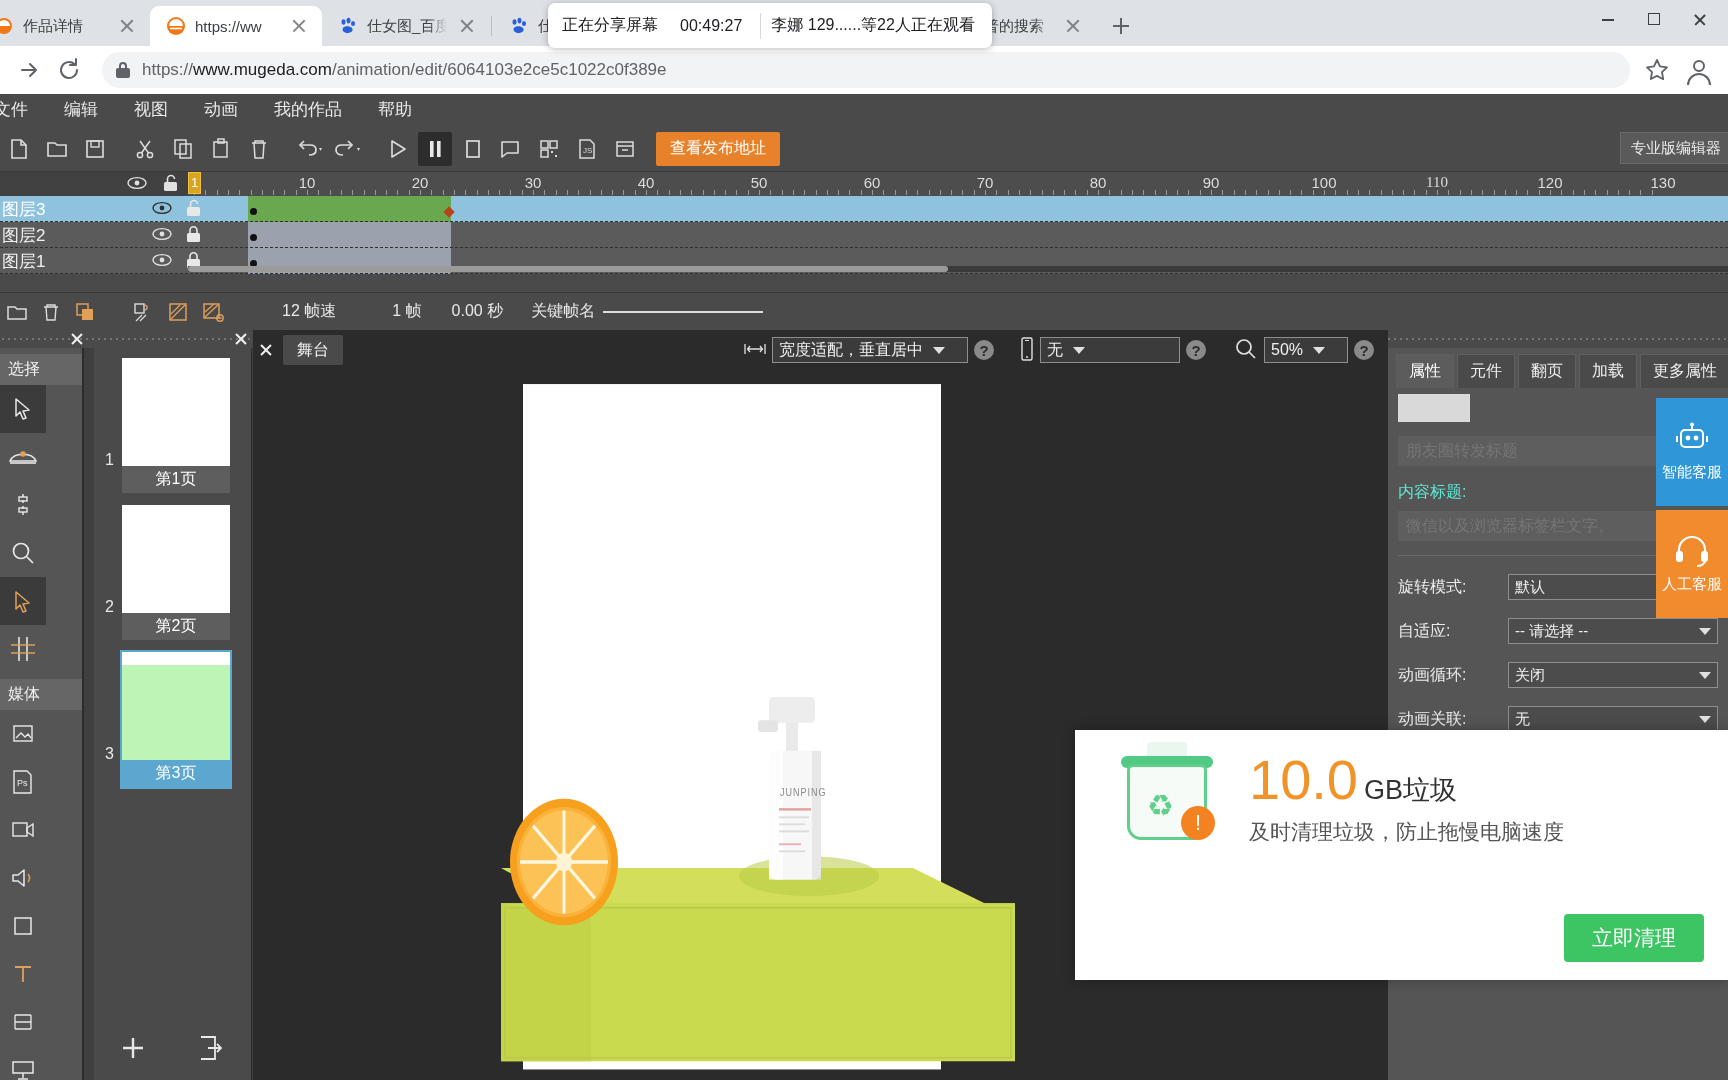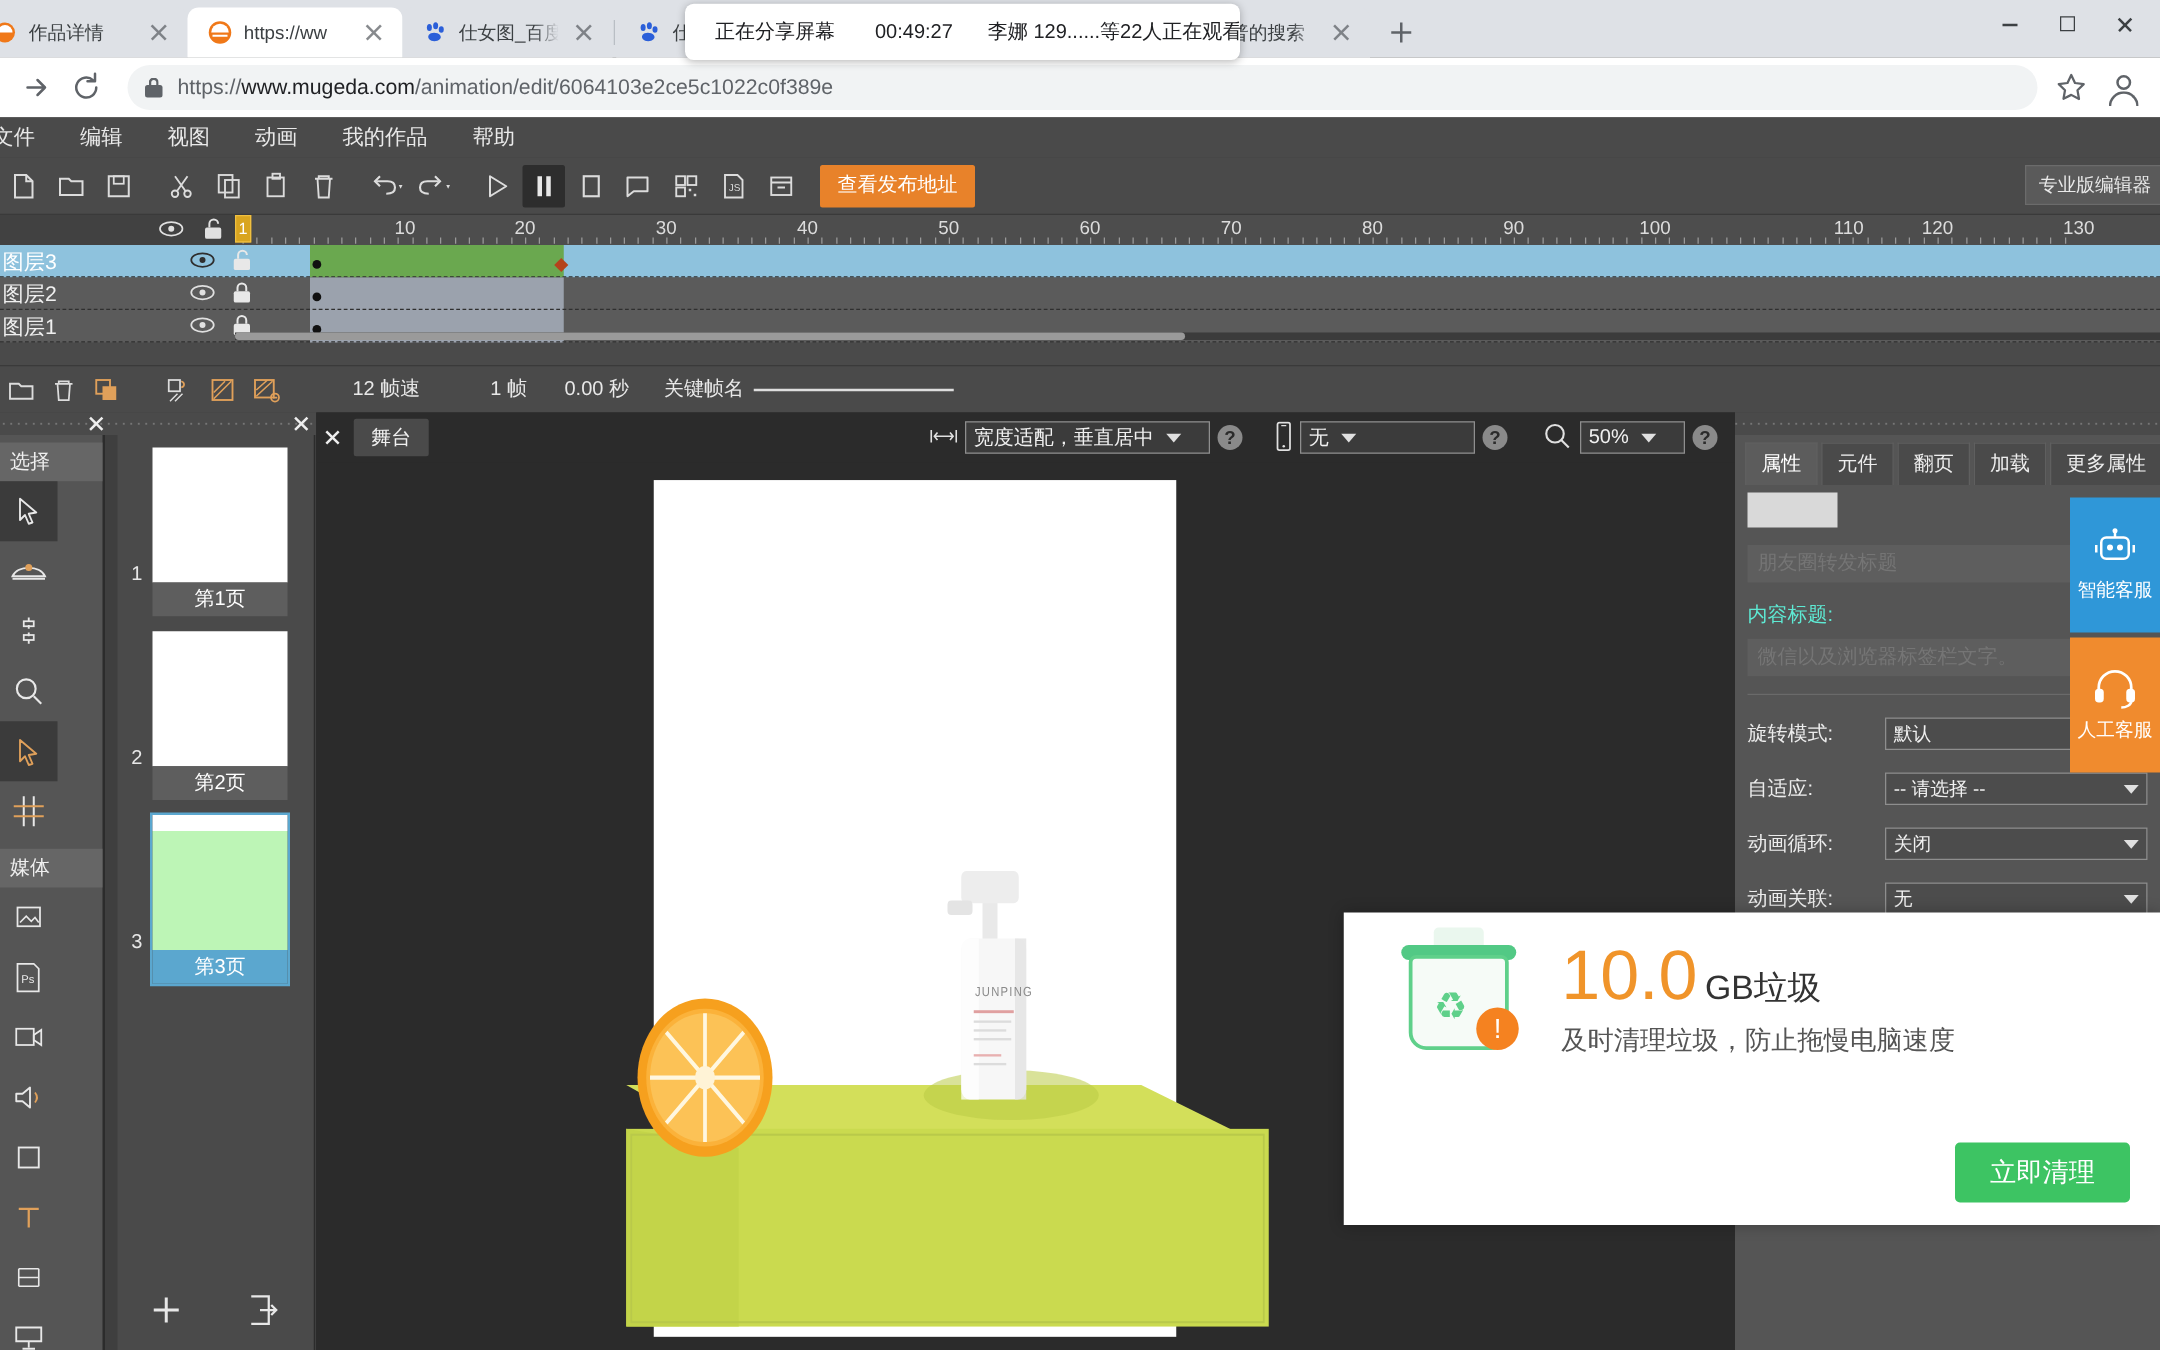--- a/index.html
+++ b/index.html
@@ -53,21 +53,21 @@
   .wc.close i { width:14px; height:1.6px; left:15px; top:15px; }
   .wc.close i:nth-child(1){ transform:rotate(45deg); }
   .wc.close i:nth-child(2){ transform:rotate(-45deg); }
 
   
   .sharebar {
     position:absolute; left:548px; top:3px; width:444px; height:45px;
     background:#ffffff; border-radius:7px; box-shadow:0 1px 7px rgba(0,0,0,.28);
     display:flex; align-items:center; z-index:40;
   }
-  .sharebar .s-txt { font-size:16px; color:#202124; padding:0 24px; white-space:nowrap; }
+  .sharebar .s-txt { font-size:16px; color:#202124; padding:0 14px; white-space:nowrap; }
   .sharebar .s-time { font-size:16px; color:#202124; padding:0 8px; white-space:nowrap; }
   .sharebar .s-div { width:1px; height:26px; background:#d6d6d6; margin:0 10px; }
   .sharebar .s-watch { font-size:16px; color:#202124; white-space:nowrap; }
 
   .omnibar {
     position:absolute; left:0; top:46px; width:1728px; height:48px;
     background:#fff; display:flex; align-items:center; padding:0 12px;
   }
   .nav-btn { width:34px; height:34px; position:relative; flex:0 0 34px; margin-right:6px; }
   .urlbox {
@@ -481,31 +481,31 @@
           <span><svg width="20" height="14" viewBox="0 0 20 14">
                 <ellipse cx="10" cy="7" rx="9" ry="5.4" fill="none" stroke="#e0e0e0" stroke-width="1.4"></ellipse>
                 <circle cx="10" cy="7" r="2.4" fill="#e0e0e0"></circle>
               </svg></span>
           <span><svg width="15" height="18" viewBox="0 0 15 18">
                 <rect x="1" y="8" width="13" height="9" rx="1.5" fill="#e0e0e0"></rect>
                 <path d="M4.5 8V5a3.5 3.5 0 0 1 7 0" fill="none" stroke="#e0e0e0" stroke-width="1.6"></path>
               </svg></span>
         </div>
         <div class="tl-ruler" id="ruler">
-            <span class="tl-tick-label" style="left: 136px;">10</span>
+            <span class="tl-tick-label" style="left: 119px;">10</span>
             <span class="tl-tick-label" style="left: 232px;">20</span>
             <span class="tl-tick-label" style="left: 345px;">30</span>
             <span class="tl-tick-label" style="left: 458px;">40</span>
             <span class="tl-tick-label" style="left: 571px;">50</span>
             <span class="tl-tick-label" style="left: 684px;">60</span>
             <span class="tl-tick-label" style="left: 797px;">70</span>
             <span class="tl-tick-label" style="left: 910px;">80</span>
             <span class="tl-tick-label" style="left: 1023px;">90</span>
             <span class="tl-tick-label" style="left: 1136px;">100</span>
-            <span class="tl-tick-label" style="left: 1291px;">110</span>
+            <span class="tl-tick-label" style="left: 1249px; font-family: Liberation Serif, serif;">110</span>
             <span class="tl-tick-label" style="left: 1362px;">120</span>
             <span class="tl-tick-label" style="left: 1475px;">130</span>
             <i class="tl-minor" style="left: 6px;"></i>
             <i class="tl-minor" style="left: 17.3px;"></i>
             <i class="tl-minor" style="left: 28.6px;"></i>
             <i class="tl-minor" style="left: 39.9px;"></i>
             <i class="tl-minor" style="left: 51.2px;"></i>
             <i class="tl-minor" style="left: 62.5px;"></i>
             <i class="tl-minor" style="left: 73.8px;"></i>
             <i class="tl-minor" style="left: 85.1px;"></i>

